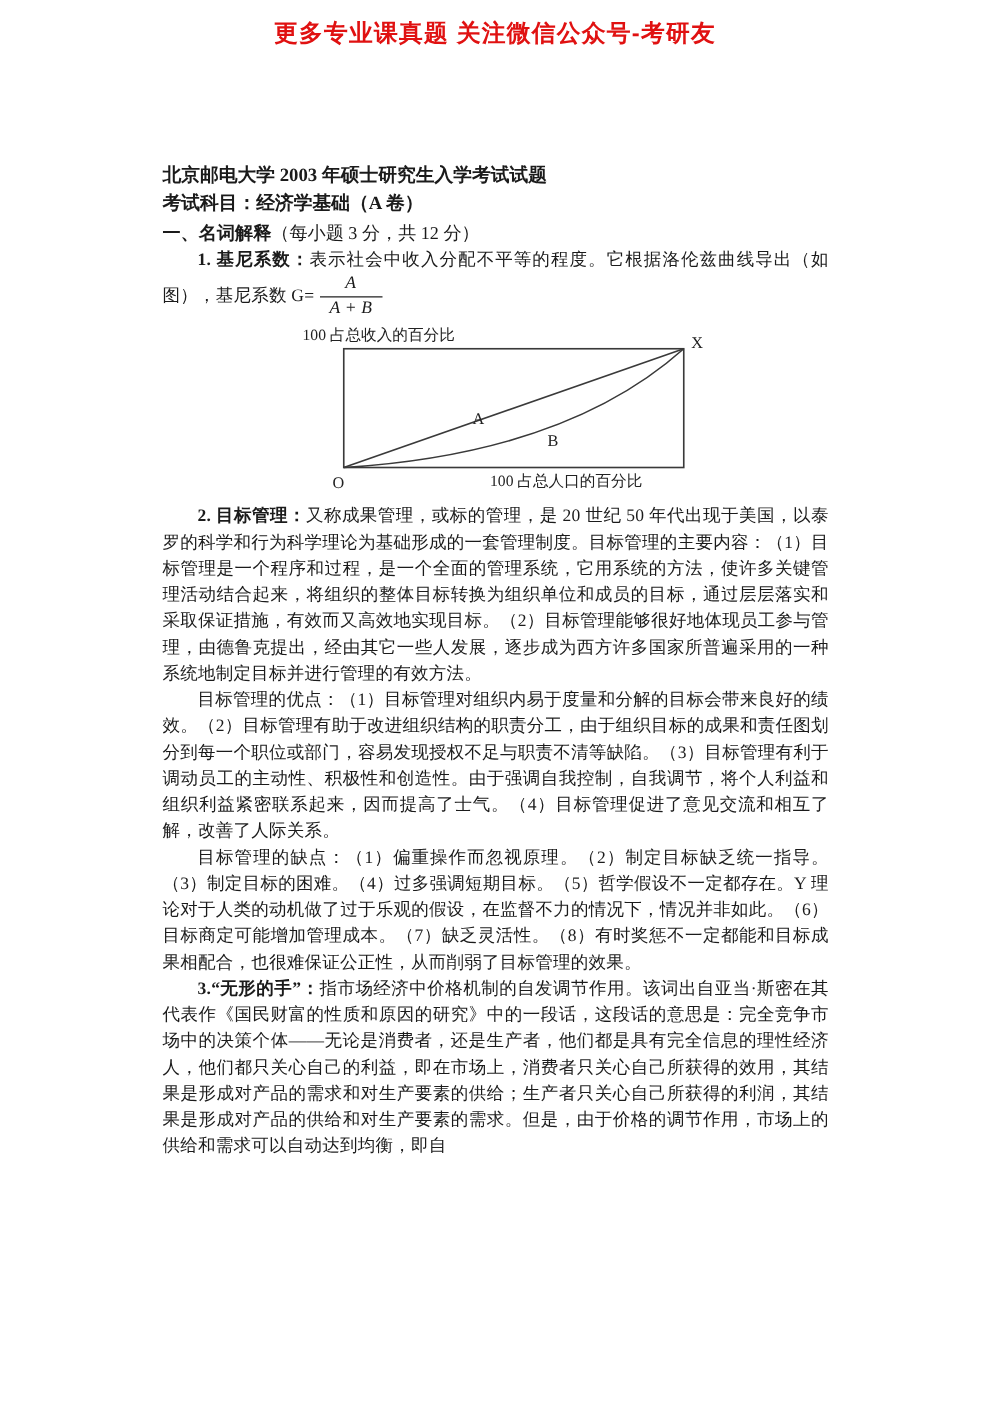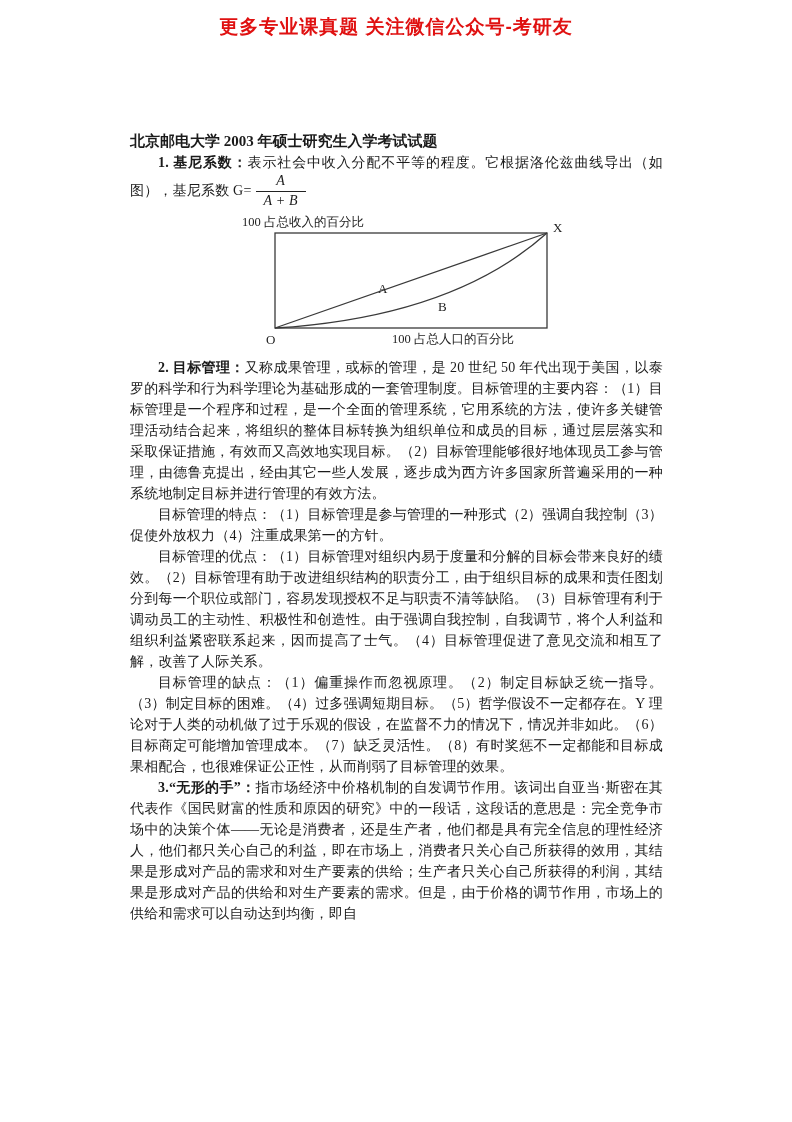--- a/index.html
+++ b/index.html
@@ -85,39 +85,40 @@
 <body>
 
 <div class="page">
 
   <div class="promo" style="color: rgb(224, 17, 17);">更多专业课真题 关注微信公众号-考研友</div>
 
   <div class="content">
 
 
     <div class="title-line">北京邮电大学 2003 年硕士研究生入学考试试题</div>
+    <div class="title-line">考试科目：经济学基础（A 卷）</div>
 
+    <div class="section-heading"><span class="bold">一、名词解释</span><span>（每小题 3 分，共 12 分）</span></div>
 
     <p class="para"><b>1. 基尼系数：</b><span>表示社会中收入分配不平等的程度。它根据洛伦兹曲线导出（如图），基尼系数 G=</span><span class="frac"><span class="num">A</span><span class="den">A + B</span></span></p>
 
     <div class="figure-wrap">
       <svg width="340" height="140" viewBox="0 0 340 140">
         <text class="fig-text" x="2" y="13">100 占总收入的百分比</text>
         <text class="fig-letter" x="313" y="19">X</text>
         <rect x="35" y="20" width="272" height="95" fill="none" stroke="#3a3a3a" stroke-width="1.3"></rect>
         <line x1="35" y1="115" x2="307" y2="20" stroke="#3a3a3a" stroke-width="1.3"></line>
         <path d="M 35 115 Q 213 104 307 20" fill="none" stroke="#3a3a3a" stroke-width="1.3"></path>
         <text class="fig-letter" x="138" y="80">A</text>
         <text class="fig-letter" x="198" y="98">B</text>
         <text class="fig-letter" x="26" y="131">O</text>
         <text class="fig-text" x="152" y="130">100 占总人口的百分比</text>
       </svg>
     </div>
 
     <p class="para"><b>2. 目标管理：</b><span>又称成果管理，或标的管理，是 20 世纪 50 年代出现于美国，以泰罗的科学和行为科学理论为基础形成的一套管理制度。目标管理的主要内容：（1）目标管理是一个程序和过程，是一个全面的管理系统，它用系统的方法，使许多关键管理活动结合起来，将组织的整体目标转换为组织单位和成员的目标，通过层层落实和采取保证措施，有效而又高效地实现目标。（2）目标管理能够很好地体现员工参与管理，由德鲁克提出，经由其它一些人发展，逐步成为西方许多国家所普遍采用的一种系统地制定目标并进行管理的有效方法。</span></p>
-    <p class="para">目标管理的特点：（1）目标管理是参与管理的一种形式（2）强调自我控制（3）促使外放权力（4）注重成果第一的方针。</p>
     <p class="para">目标管理的优点：（1）目标管理对组织内易于度量和分解的目标会带来良好的绩效。（2）目标管理有助于改进组织结构的职责分工，由于组织目标的成果和责任图划分到每一个职位或部门，容易发现授权不足与职责不清等缺陷。（3）目标管理有利于调动员工的主动性、积极性和创造性。由于强调自我控制，自我调节，将个人利益和组织利益紧密联系起来，因而提高了士气。（4）目标管理促进了意见交流和相互了解，改善了人际关系。</p>
     <p class="para">目标管理的缺点：（1）偏重操作而忽视原理。（2）制定目标缺乏统一指导。（3）制定目标的困难。（4）过多强调短期目标。（5）哲学假设不一定都存在。Y 理论对于人类的动机做了过于乐观的假设，在监督不力的情况下，情况并非如此。（6）目标商定可能增加管理成本。（7）缺乏灵活性。（8）有时奖惩不一定都能和目标成果相配合，也很难保证公正性，从而削弱了目标管理的效果。</p>
 
     <p class="para"><b>3.“无形的手”：</b><span>指市场经济中价格机制的自发调节作用。该词出自亚当·斯密在其代表作《国民财富的性质和原因的研究》中的一段话，这段话的意思是：完全竞争市场中的决策个体——无论是消费者，还是生产者，他们都是具有完全信息的理性经济人，他们都只关心自己的利益，即在市场上，消费者只关心自己所获得的效用，其结果是形成对产品的需求和对生产要素的供给；生产者只关心自己所获得的利润，其结果是形成对产品的供给和对生产要素的需求。但是，由于价格的调节作用，市场上的供给和需求可以自动达到均衡，即自</span></p>
 
   </div>
 </div>
 
 </body></html>

